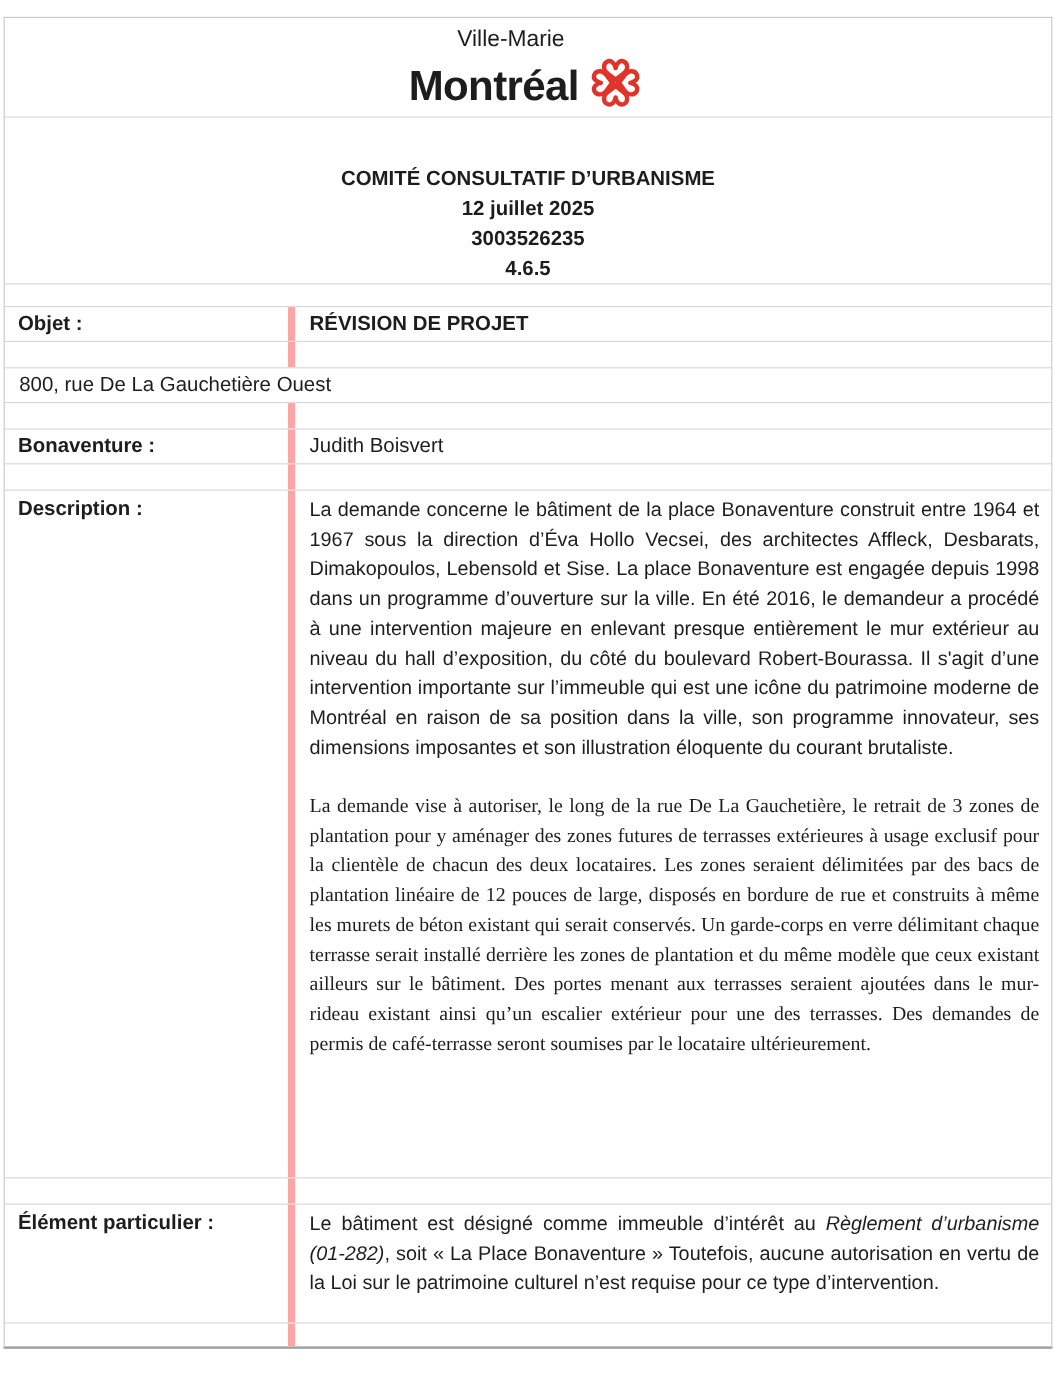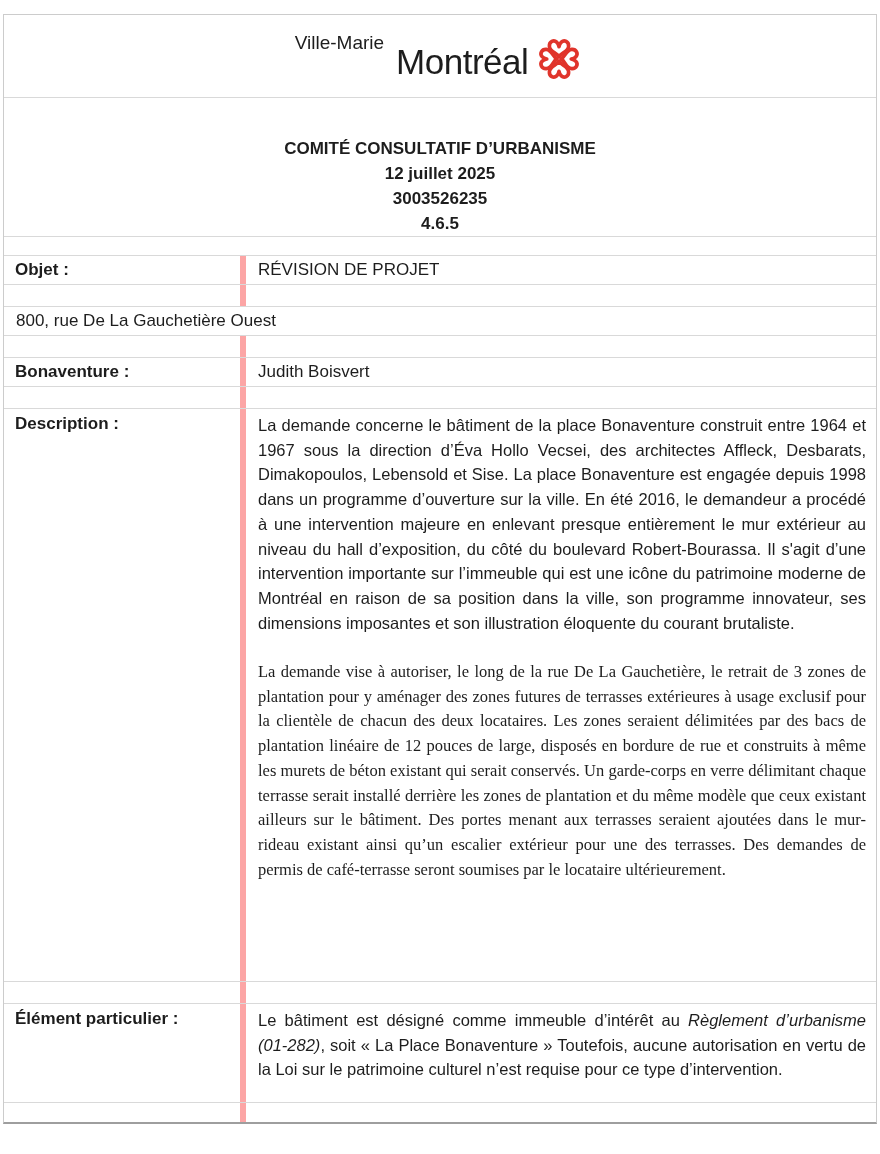--- a/index.html
+++ b/index.html
@@ -11,23 +11,23 @@
     position:absolute; left:3px; top:14px; width:872px;
     border:1px solid #cccccc; border-bottom:2px solid #9e9e9e;
     box-sizing:content-box; background:#ffffff;
   }
   .row { display:flex; border-top:1px solid #d9d9d9; box-sizing:border-box; }
   .row:first-child { border-top:none; }
 
   
   .logo-row { height:82px; align-items:center; justify-content:center; }
   .logo-lockup { display:flex; align-items:flex-end; }
-  .logo-text { display:flex; flex-direction:row;justify-content:space-between; }
+  .logo-text { display:flex; flex-direction:column;justify-content:space-between; }
   .borough { font-size:19px; line-height:20px; text-align:right; padding-right:12px; letter-spacing:0; }
-  .city { font-size:35px; line-height:34px; font-weight:normal; letter-spacing:-0.5px;margin-top:12px; }
+  .city { font-size:35px; line-height:34px; font-weight:bold; letter-spacing:-0.5px;margin-top:12px; }
   .rosette { margin-left:5px; margin-bottom:-6px; }
 
   
   .title-row { height:139px; display:block; text-align:center; padding-top:38px; }
   .title-line { font-weight:bold; font-size:17px; line-height:25px; }
 
   
   .spacer-full { height:19px; }
   .spacer-two { height:22px; }
 
@@ -35,21 +35,21 @@
   .label-col {
     flex:0 0 242px; width:242px; border-right:6px solid #fca5a5;
     padding-left:11px; box-sizing:border-box;
     font-weight:bold; font-size:17px; display:flex; align-items:center;
   }
   .value-col {
     flex:1; padding-left:12px; padding-right:10px;
     font-size:17px; display:flex; align-items:center; box-sizing:border-box;
   }
   .field-row { height:29px; }
-  .value-bold { font-weight:normal; }
+  .value-bold { font-weight:bold; }
 
   
   .big-row .label-col { align-items:flex-start; padding-top:5px; }
   .big-row .value-col {
     display:block; text-align:justify; font-size:16.5px; line-height:24.7px;
     padding-top:4px; overflow:hidden;
   }
   .desc-row { height:573px; }
   .desc-row p { margin:0 0 24.7px 0; }
   .desc-row p:last-child { margin-bottom:0;font-family:Liberation Serif, serif; }

